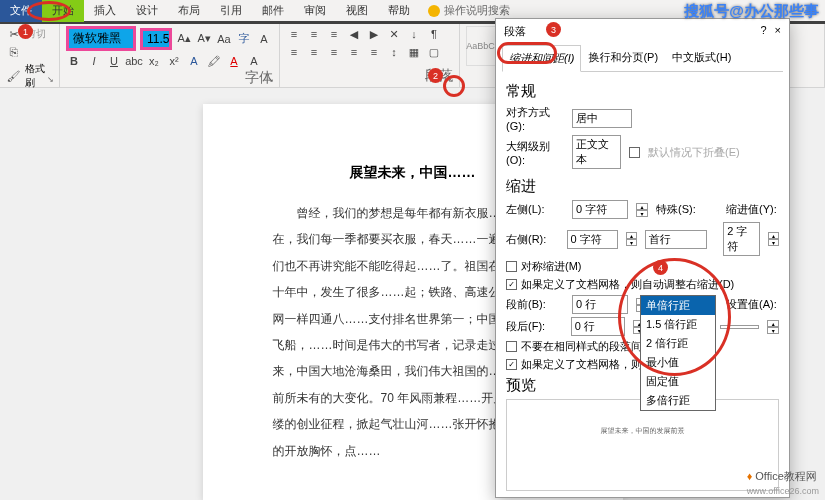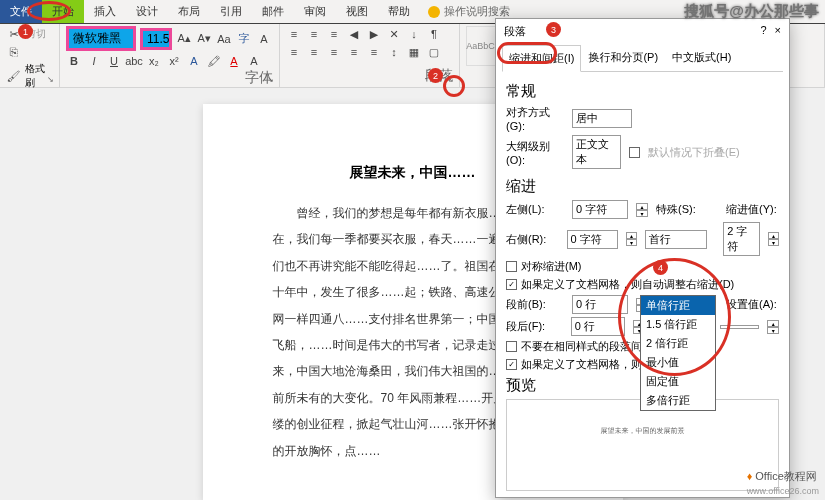--- a/index.html
+++ b/index.html
@@ -1,19 +1,19 @@
 <!DOCTYPE html>
 <html><head>
 <meta charset="utf-8">
 <style>
 * { box-sizing: border-box; margin: 0; padding: 0; font-family: "Microsoft YaHei", sans-serif; }
 body { width: 825px; height: 500px; background: #fff; overflow: hidden; position: relative; font-size: 11px; }
 
 
-.tabs { display: flex; background: #f3f2f1; border-bottom: 1px solid #404040; height: 24px; align-items: center; }
+.tabs { display: flex; background: #f3f2f1; border-bottom: 3px solid #404040; height: 24px; align-items: center; }
 .tab { padding: 4px 10px; color: #333; cursor: pointer; font-size: 11px; }
 .tab.file { background: #2b579a; color: #fff; }
 .tab.active { background: #84cc16; }
 .tell-me { margin-left: 8px; color: #666; display: flex; align-items: center; gap: 4px; }
 .bulb { width: 12px; height: 12px; background: #f4b400; border-radius: 50%; }
 
 
 .ribbon { display: flex; background: #f3f2f1; height: 64px; border-bottom: 1px solid #d4d4d4; }
 .group { border-right: 1px solid #d4d4d4; padding: 2px 6px; display: flex; flex-direction: column; justify-content: space-between; position: relative; }
 .group-title { text-align: right; font-size: 14px; color: #666; }
@@ -28,21 +28,21 @@
 .page { width: 420px; background: #fff; box-shadow: 0 2px 8px rgba(0,0,0,0.15); padding: 60px 70px 20px 70px; }
 .doc-title { text-align: center; font-weight: bold; font-size: 14px; margin-bottom: 18px; }
 .doc-p { font-size: 12px; line-height: 2.2; text-indent: 2em; color: #333; }
 
 
 .dialog { position: absolute; top: 18px; left: 495px; width: 295px; height: 480px; background: #fff; border: 1px solid #999; box-shadow: 0 4px 16px rgba(0,0,0,0.3); z-index: 20; }
 .dlg-title { display: flex; justify-content: space-between; padding: 5px 8px; font-size: 11px; }
 .dlg-title .right { display: flex; gap: 8px; }
 .dlg-tabs { display: flex; border-bottom: 1px solid #ccc; margin: 0 6px 4px 6px; }
 .dlg-tab { padding: 5px 6px; font-size: 11px; border: 1px solid transparent; }
-.dlg-tab.active { border: 1px solid #ccc; border-bottom: 1px solid #fff; background: #fff; position: relative; top: 1px; }
+.dlg-tab.active { border: 1px solid #ccc; border-bottom: 1px solid #fff; background: #fff; position: relative; top: 1px; font-style: italic; }
 .dlg-body { padding: 2px 10px; font-size: 11px; }
 .sect-label { margin: 4px 0; font-size: 15px; }
 .field-row { display: flex; align-items: center; gap: 8px; margin: 3px 0; }
 .field-row label { width: 58px; }
 .inp { border: 1px solid #999; padding: 1px 3px; width: 56px; font-size: 11px; }
 .spin { width: 12px; display: flex; flex-direction: column; }
 .spin span { height: 7px; font-size: 6px; text-align: center; border: 1px solid #999; line-height: 6px; }
 .combo { border: 1px solid #999; padding: 1px 3px; font-size: 11px; }
 .chk-row { display: flex; align-items: center; gap: 4px; margin: 3px 0; }
 .chk { width: 11px; height: 11px; border: 1px solid #666; display: inline-flex; align-items: center; justify-content: center; font-size: 8px; }
@@ -51,21 +51,21 @@
 .dlg-btn { border: 1px solid #999; padding: 3px 12px; font-size: 11px; background: #fdfdfd; }
 
 
 .dropdown { position: absolute; width: 76px; background: #fff; border: 1px solid #666; z-index: 30; }
 .dropdown div { padding: 2px 5px; font-size: 11px; }
 .dropdown div.sel-opt { background: #0a64ad; color: #fff; }
 
 
 .circle-red { position: absolute; border: 3px solid #d93025; border-radius: 50%; z-index: 50; pointer-events: none; }
 .badge { position: absolute; width: 15px; height: 15px; border-radius: 50%; background: #d93025; color: #fff; font-size: 9px; display: flex; align-items: center; justify-content: center; z-index: 51; }
-.watermark-top { position: absolute; top: 2px; right: 6px; color: #737373; font-size: 15px; font-weight: bold; text-shadow: 0 0 3px rgba(0,0,0,0.6); z-index: 60; }
+.watermark-top { position: absolute; top: 2px; right: 6px; color: #3b82f6; font-size: 15px; font-weight: bold; text-shadow: 0 0 3px rgba(0,0,0,0.6); z-index: 60; }
 .watermark-bot { position: absolute; bottom: 4px; right: 6px; font-size: 11px; z-index: 60; }
 .watermark-bot .o { color: #e57200; font-weight: bold; }
 .watermark-bot .t { color: #555; }
 .watermark-bot .url { color: #999; font-size: 9px; }
 
 
 .styles-gallery { display: flex; gap: 2px; }
 .style-box { width: 42px; height: 40px; border: 1px solid #ddd; font-size: 9px; color: #888; display: flex; flex-direction: column; align-items: center; justify-content: center; }
 </style>
 </head>

